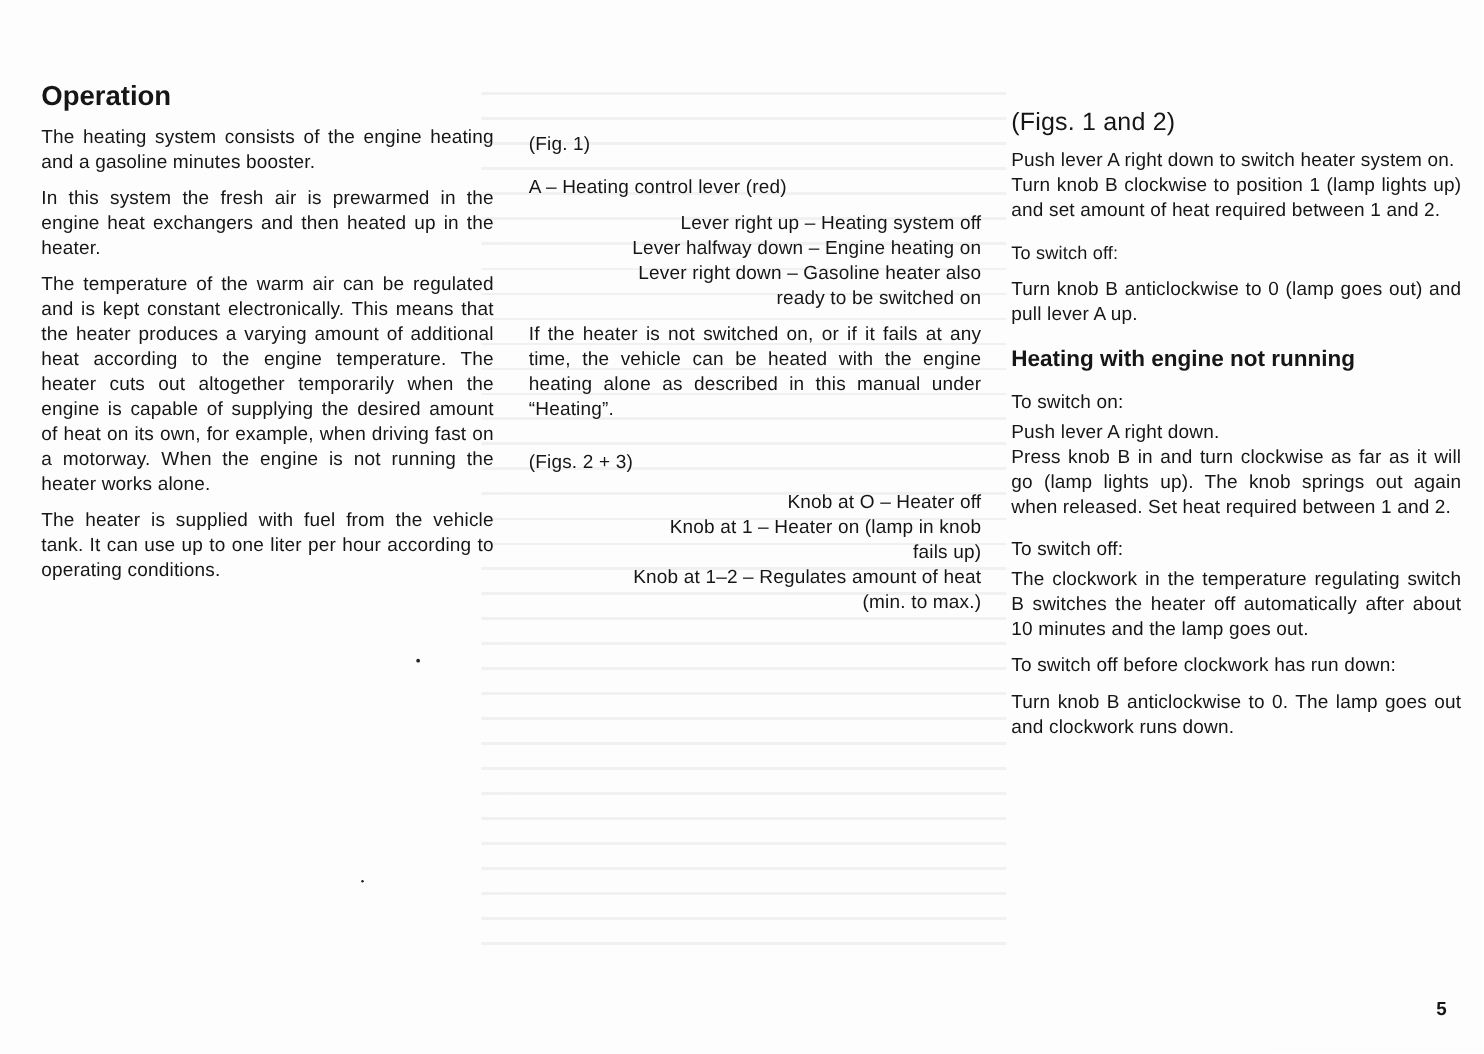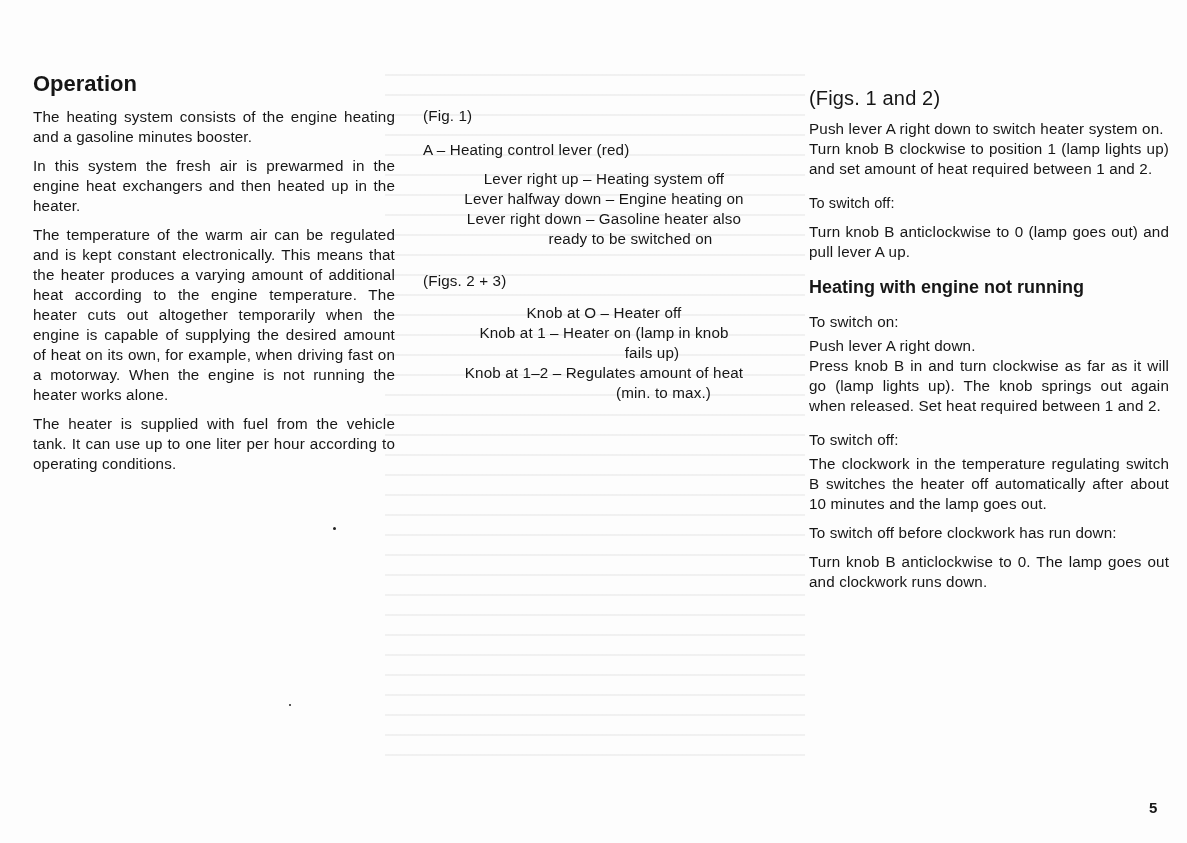--- a/index.html
+++ b/index.html
@@ -37,21 +37,21 @@
       font-size: 15.2px;
       line-height: 20px;
       letter-spacing: 0.15px;
     }
     .col p {
       margin: 0 0 9px 0;
       text-align: justify;
       text-align-last: left;
     }
     .col p.nojust { text-align: left; margin-top: 14px; }
-    .col-1 { left: 33px; top: 71px; width: 362px; }
+    .col-1 { left: 33px; top: 64px; width: 362px; }
     .col-2 { left: 423px; top: 92px; width: 362px; }
     .col-3 { left: 809px; top: 88px; width: 360px; }
 
     .h1 {
       font-size: 22px;
       font-weight: bold;
       line-height: 26px;
       margin: 0 0 10px 0;
       letter-spacing: 0;
     }
@@ -60,21 +60,21 @@
       font-weight: bold;
       line-height: 22px;
       margin: 0;
       letter-spacing: 0;
     }
     .subref {
       font-size: 20px;
       margin: 0 0 11px 0 !important;
     }
     .lines { margin: 0 0 9px 0; }
-    .line { display: block; text-align: center; white-space: nowrap; }
+    .line { display: block; text-align: right; white-space: nowrap; }
     .indent-a { padding-left: 53px; }
     .indent-b { padding-left: 96px; }
     .indent-c { padding-left: 119px; }
 
     .page-number {
       position: absolute;
       left: 1149px;
       top: 799px;
       font-size: 15px;
       font-weight: bold;
@@ -102,20 +102,21 @@
 
   <div class="col col-2">
     <p class="nojust" style="margin-bottom:12px">(Fig. 1)</p>
     <p class="nojust">A – Heating control lever (red)</p>
     <div class="lines">
       <span class="line">Lever right up – Heating system off</span>
       <span class="line">Lever halfway down – Engine heating on</span>
       <span class="line">Lever right down – Gasoline heater also</span>
       <span class="line indent-a">ready to be switched on</span>
     </div>
+    <p>If the heater is not switched on, or if it fails at any time, the vehicle can be heated with the engine heating alone as described in this manual under “Heating”.</p>
 
     <p class="nojust" style="margin-top:22px; margin-bottom:12px">(Figs. 2 + 3)</p>
     <div class="lines">
       <span class="line">Knob at O – Heater off</span>
       <span class="line">Knob at 1 – Heater on (lamp in knob</span>
       <span class="line indent-b">fails up)</span>
       <span class="line">Knob at 1–2 – Regulates amount of heat</span>
       <span class="line indent-c">(min. to max.)</span>
     </div>
   </div>

